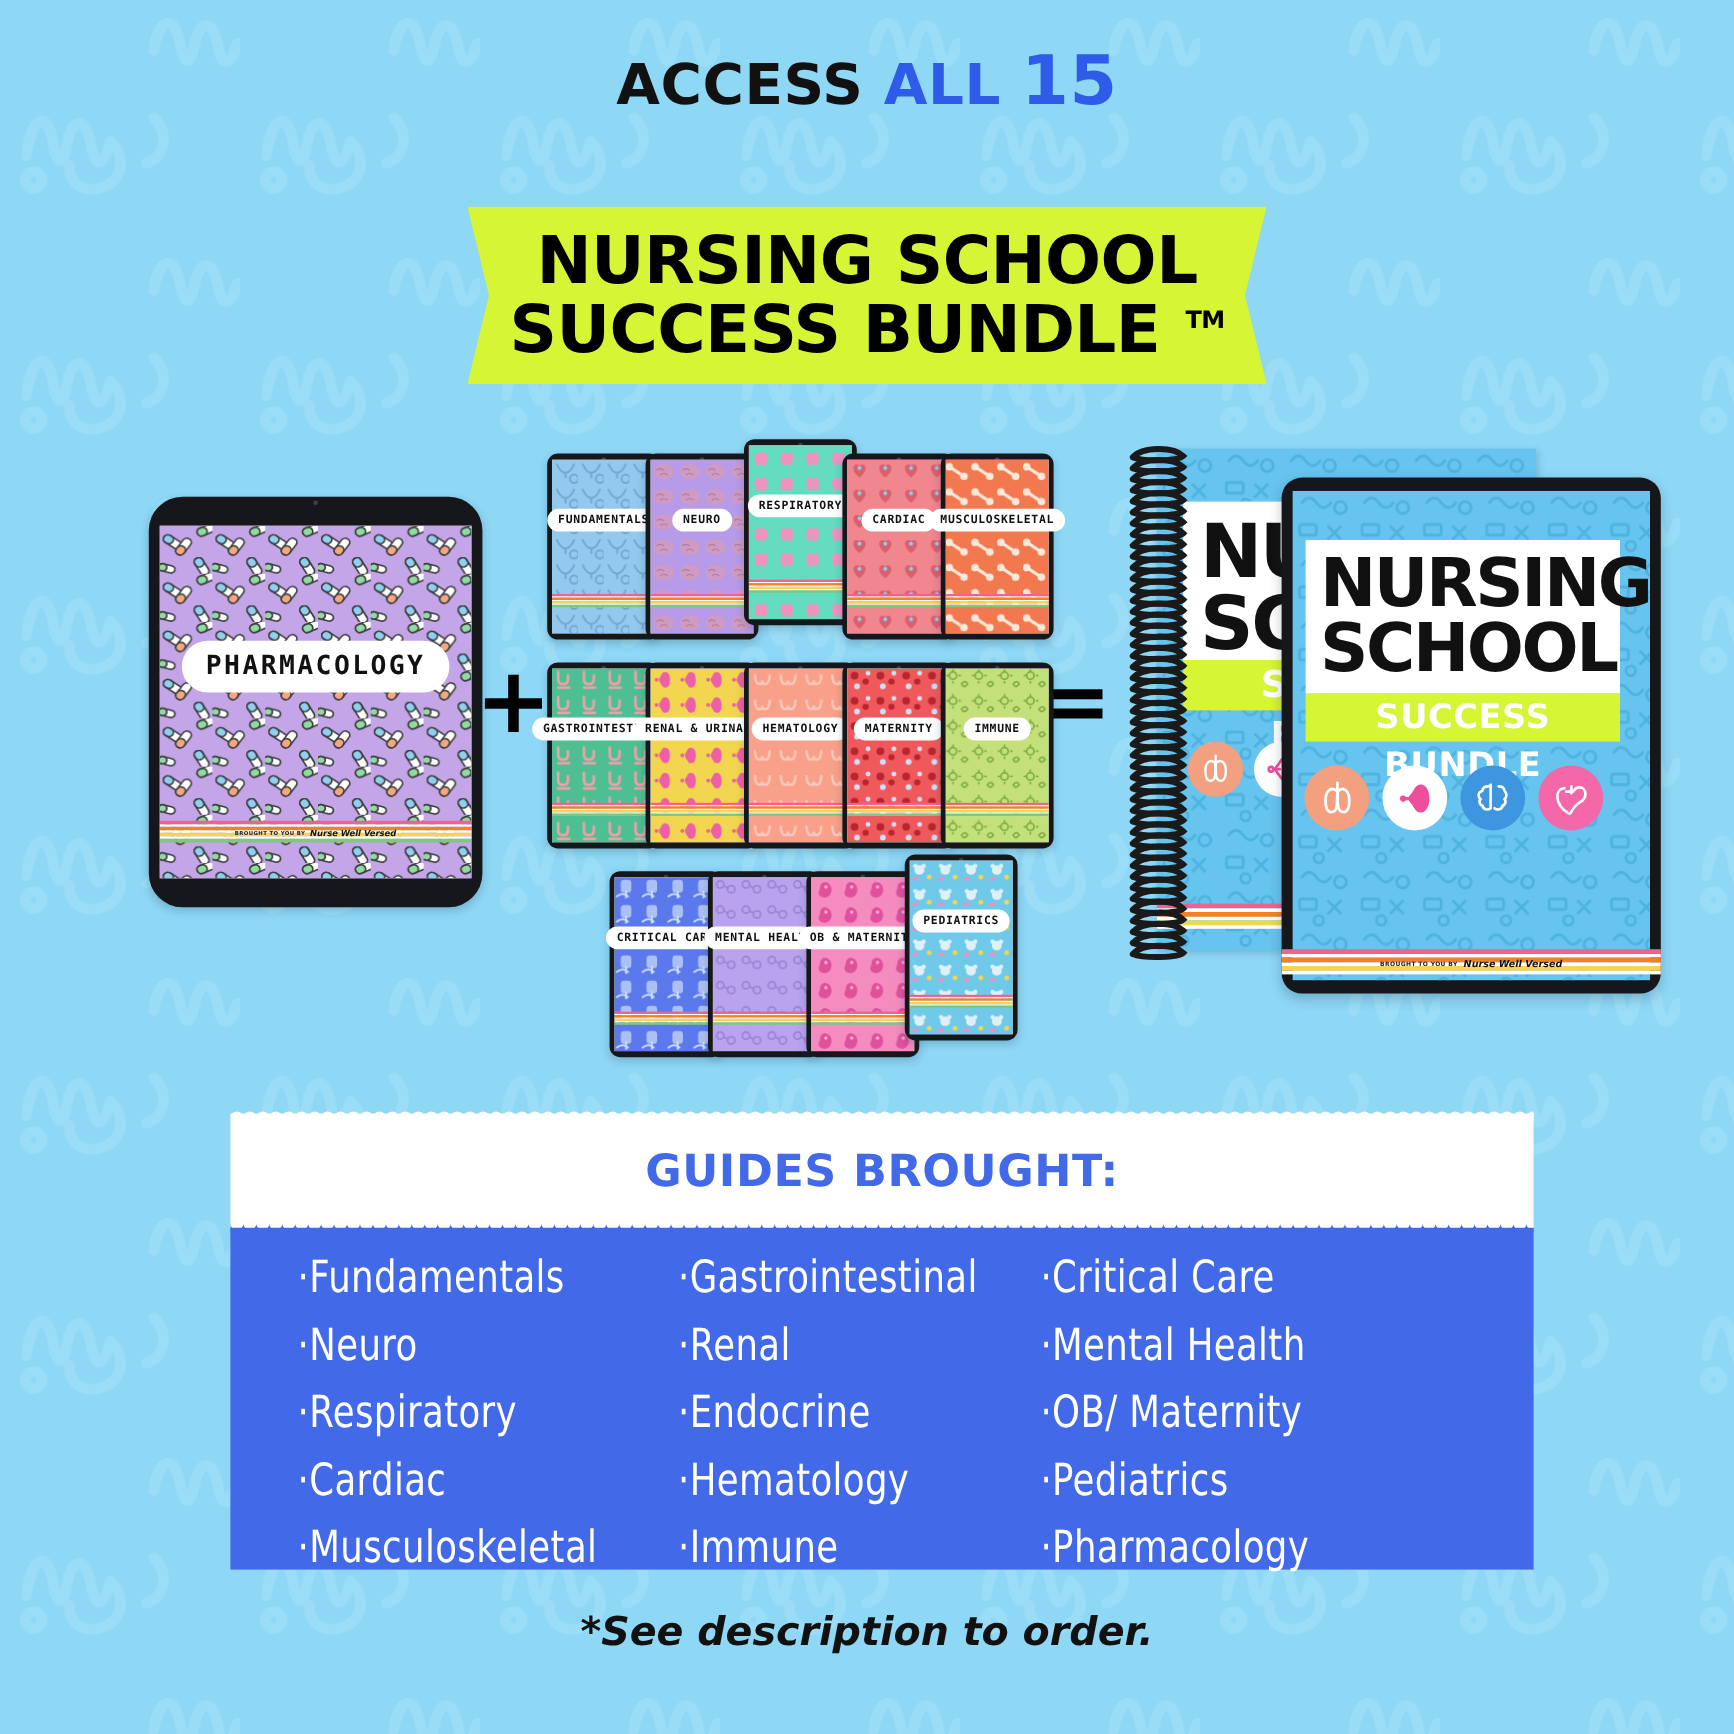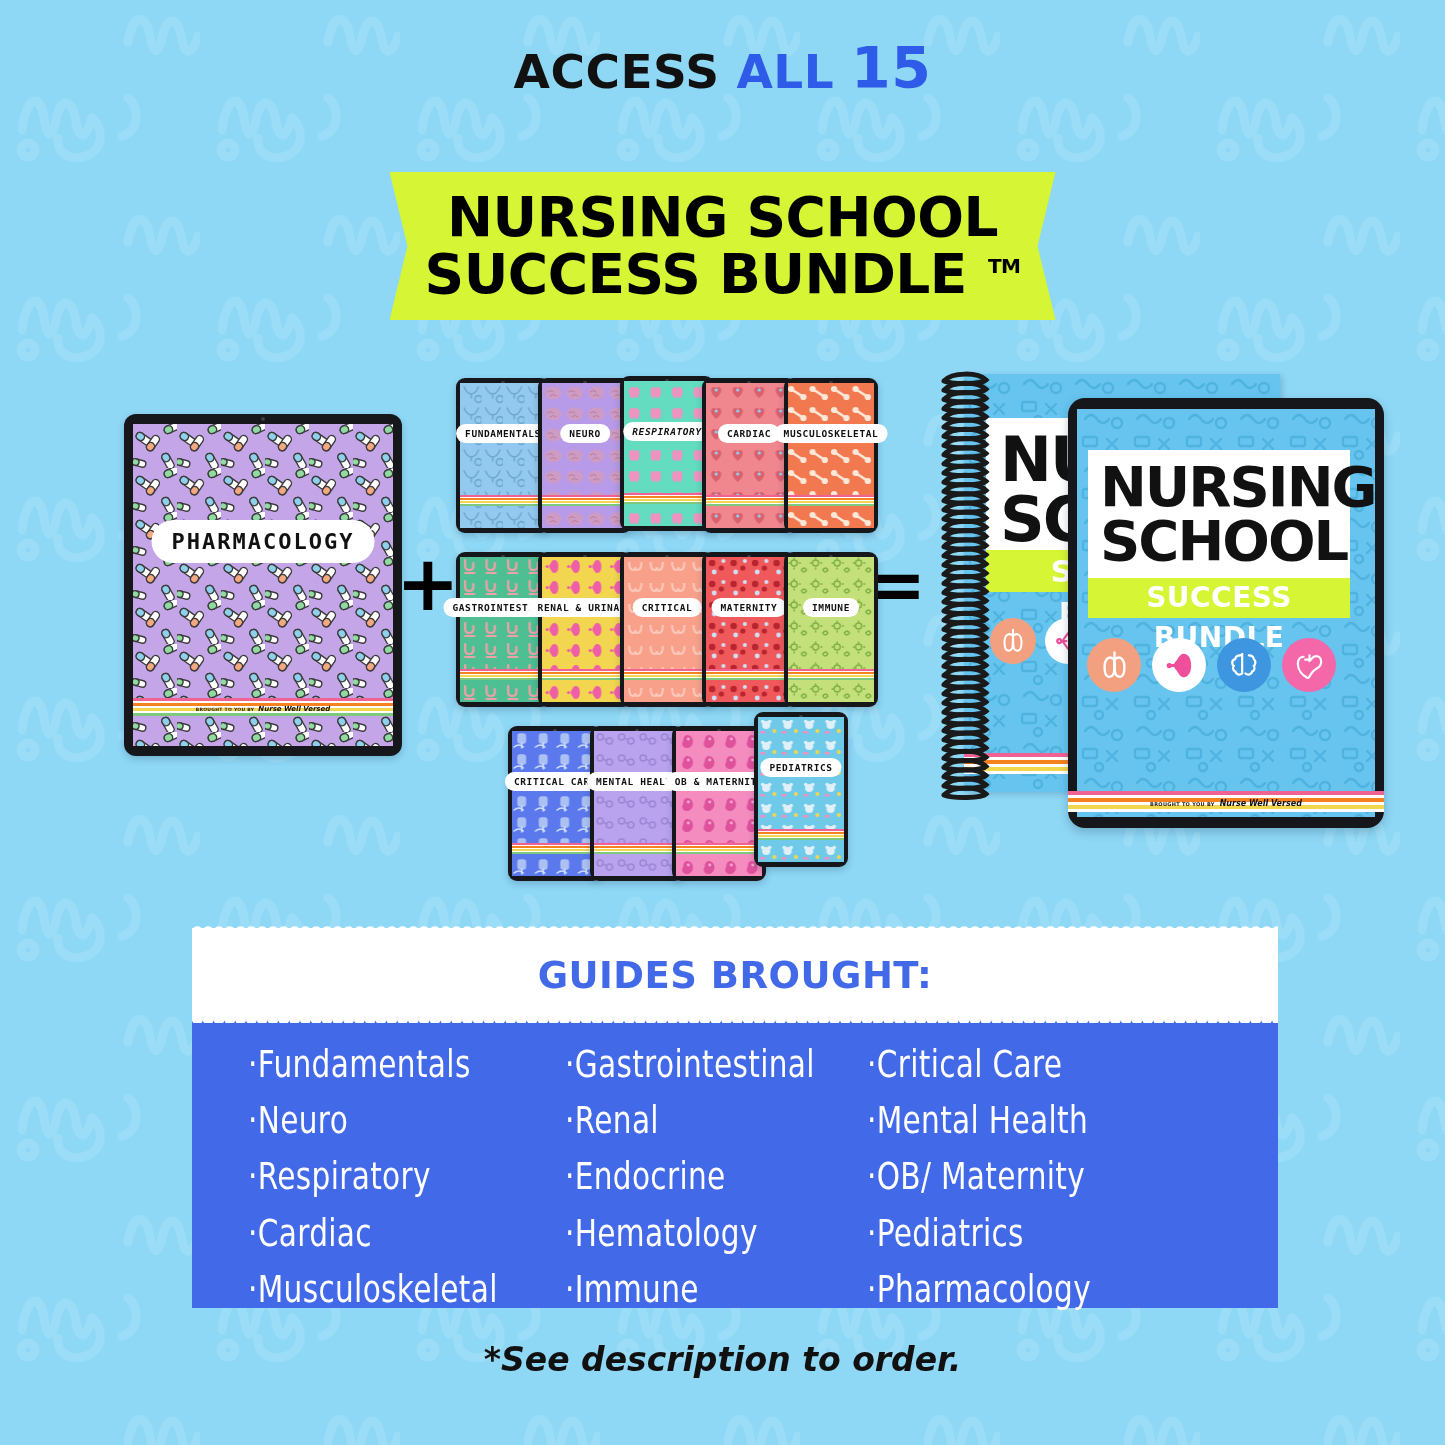--- a/index.html
+++ b/index.html
@@ -57,21 +57,21 @@
     padding:8px 7px;
     box-shadow:0 3px 7px rgba(20,50,80,.22);
   }
   .tablet .screen { width:100%; height:100%; overflow:hidden; position:relative; background:#ccc; }
   .tablet .cam {
     position:absolute; top:3px; left:50%; transform:translateX(-50%);
     width:4px; height:4px; border-radius:50%; background:#3b3f46;
   }
 
   
-  #tablet-pharmacology { left:124px; top:414px; width:278px; height:342px; border-radius:12px; padding:10px 9px; }
+  #tablet-pharmacology { left:124px; top:414px; width:278px; height:342px; border-radius:28px; padding:24px 9px; }
 
   
   .tablet-sm { width:94px; height:155px; border-radius:9px; padding:5px 4px; }
   .tablet-sm .lbl {
     position:absolute; left:50%; transform:translateX(-50%);
     top:46px;
     background:#fff; color:#111;
     font-family:"DejaVu Sans Mono", monospace;
     font-weight:bold; font-size:9.5px; letter-spacing:.6px;
     padding:4px 9px; border-radius:11px; white-space:nowrap;
@@ -297,21 +297,21 @@
             <div class="st" style="background:#fff;height:1px"></div>
     <div class="st" style="background:#f5821f"></div>
             <div class="st" style="background:#fff;height:1px"></div>
     <div class="st" style="background:#f2d64f"></div>
             <div class="st" style="background:#fff;height:1px"></div>
     <div class="st" style="background:#7fc97f"></div>
           </div>
        </div>
        <div class="lbl">NEURO</div>
       </div>
-      <div class="tablet tablet-sm" style="left: 620px; top: 376px; z-index: 3; font-style: italic;">
+      <div class="tablet tablet-sm" style="left: 620px; top: 366px; z-index: 3;">
         <div class="cam"></div>
        <div class="screen">
          <svg viewBox="0 0 84 145" preserveAspectRatio="none" style="width:100%;height:100%;display:block">
     <defs>
               <pattern id="gp2" width="21" height="21" patternUnits="userSpaceOnUse">
                 <g fill="#f58fc0">
                   <path d="M10 3 v6 M10 7 c-2-2-5-1-5 3 0 4 1 7 3 7 1.6 0 2-2 2-4z"></path>
                   <path d="M10 7 c2-2 5-1 5 3 0 4-1 7-3 7-1.6 0-2-2-2-4z"></path>
                 </g>
               </pattern>
@@ -457,21 +457,21 @@
          <div class="brandbar" style="bottom:22px">
     <div class="st" style="background:#f06292"></div>
             <div class="st" style="background:#fff;height:1px"></div>
     <div class="st" style="background:#f5821f"></div>
             <div class="st" style="background:#fff;height:1px"></div>
     <div class="st" style="background:#f2d64f"></div>
             <div class="st" style="background:#fff;height:1px"></div>
     <div class="st" style="background:#7fc97f"></div>
           </div>
        </div>
-       <div class="lbl">CRITICAL</div>
+       <div class="lbl">HEMATOLOGY</div>
       </div>
       <div class="tablet tablet-sm" style="left: 702px; top: 552px; z-index: 4;">
         <div class="cam"></div>
        <div class="screen">
          <svg viewBox="0 0 84 145" preserveAspectRatio="none" style="width:100%;height:100%;display:block">
     <defs>
               <pattern id="gp8" width="21" height="21" patternUnits="userSpaceOnUse">
                 <circle cx="6" cy="6" r="3.2" fill="#b8252f"></circle>
                 <circle cx="15" cy="11" r="2.6" fill="#b8252f"></circle>
                 <circle cx="8" cy="15" r="2.4" fill="#cfe0f7"></circle>

